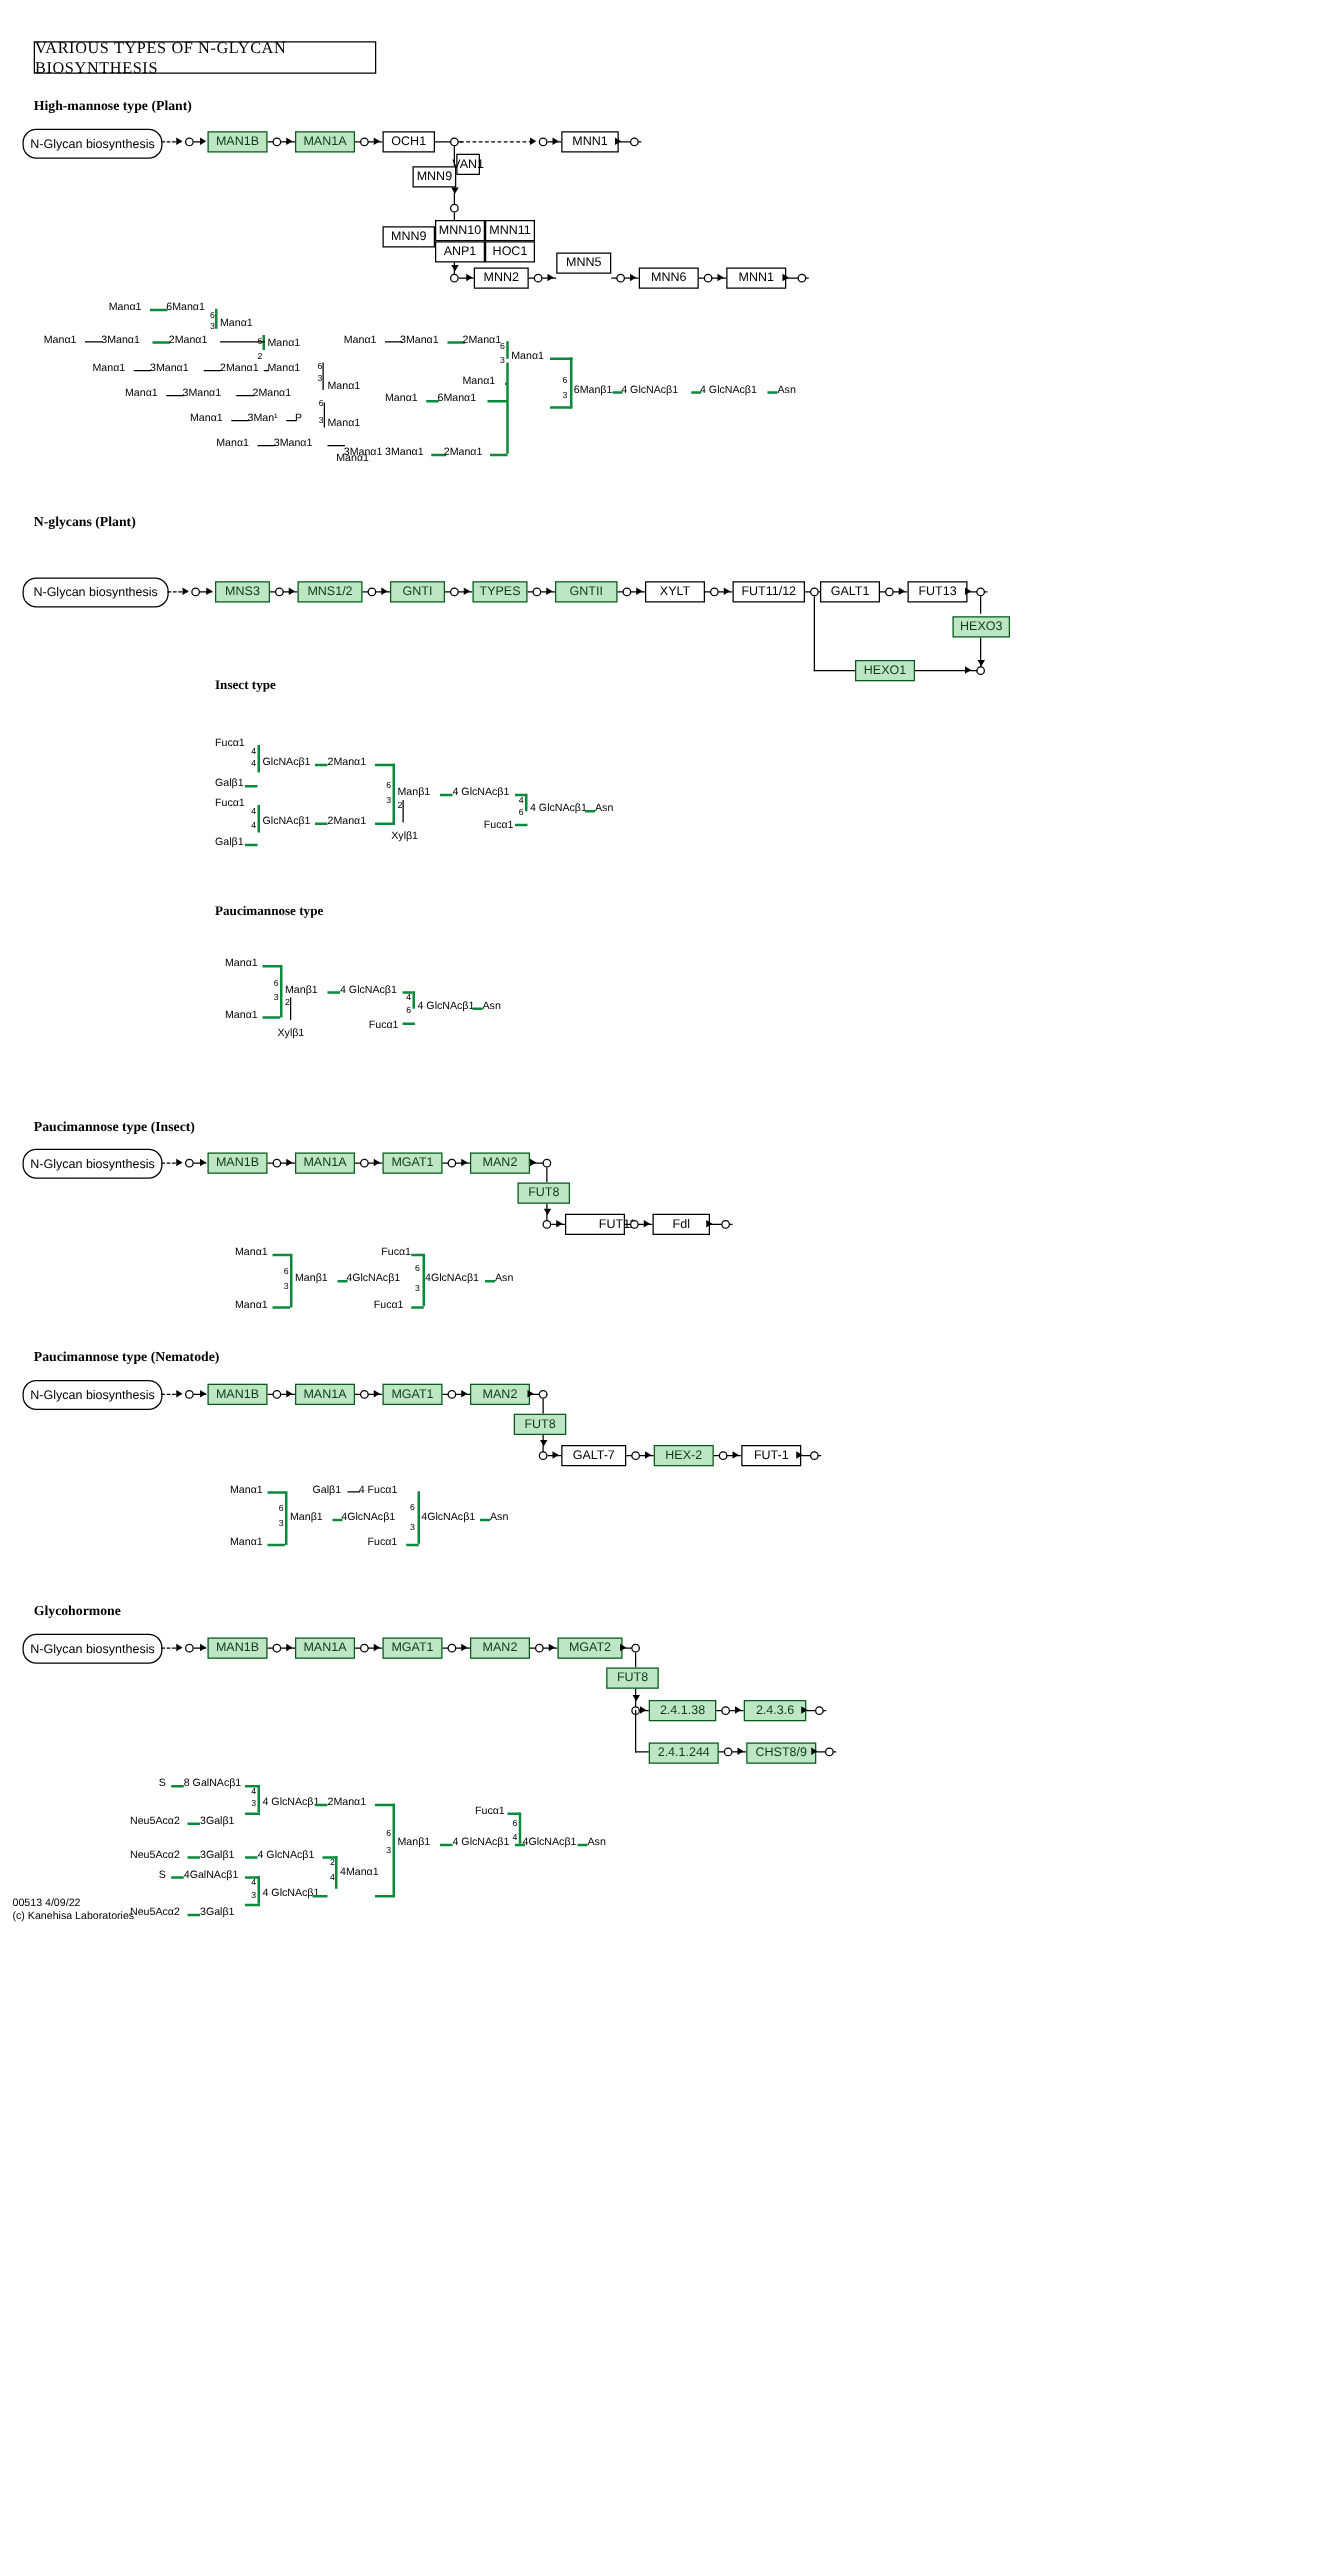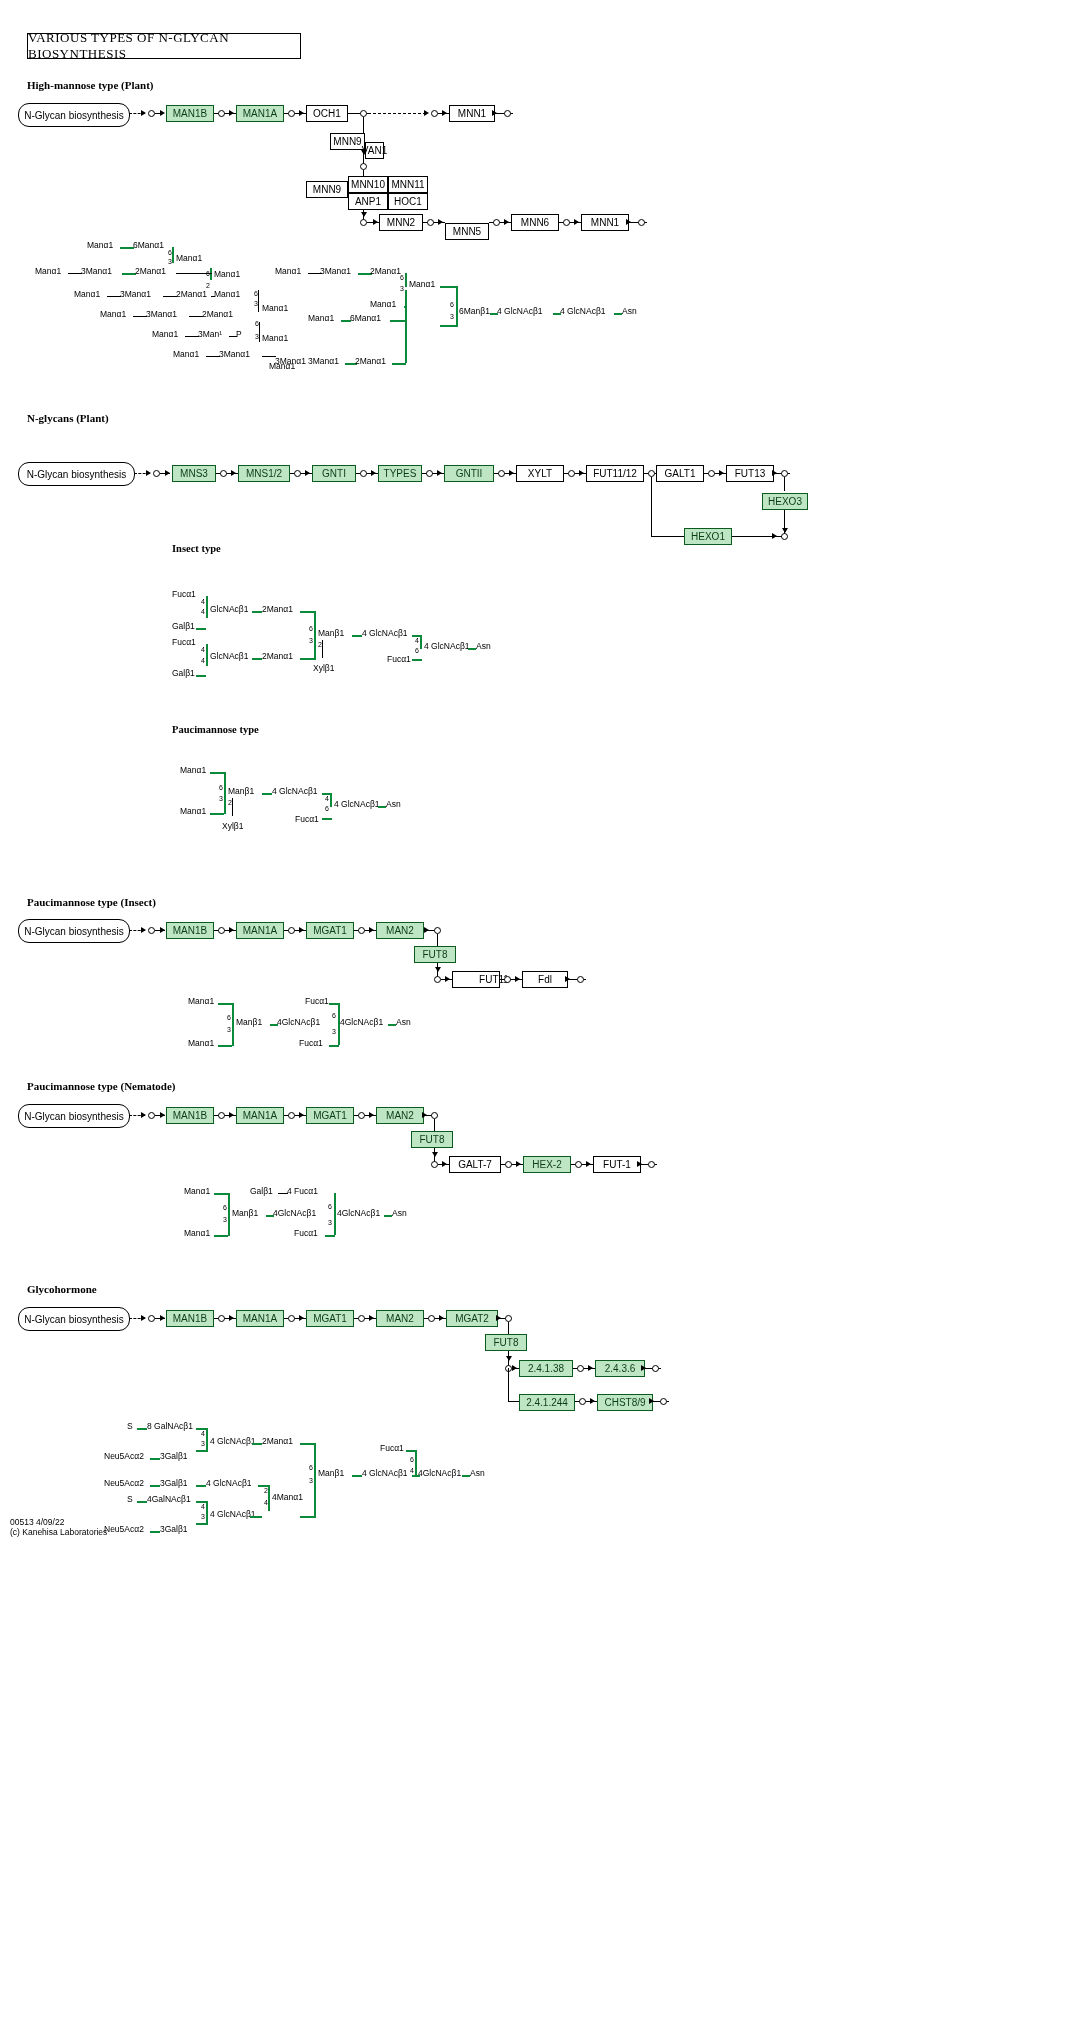--- a/index.html
+++ b/index.html
@@ -79,21 +79,21 @@
       <span>MNN1</span>
     </div>
   <div class="line hline" style="left:495px;top:113px;width:18px;"></div>
   <div class="arrow" style="left:492px;top:110px;"></div>
   <div class="circ" style="left:504px;top:110px;"></div>
 
   <div class="line vline" style="left:363px;top:117px;height:16px;"></div>
   <div class="ent" style="left:330px;top:133px;width:35px;">
       <span>MNN9</span>
     </div>
-  <div class="ent" style="left:365px;top:142px;width:19px;">
+  <div class="ent" style="left:365px;top:123px;width:19px;">
       <span>VAN1</span>
     </div>
   <div class="arrow-d" style="left:361px;top:150px;"></div>
   <div class="line vline" style="left:363px;top:150px;height:14px;"></div>
   <div class="circ" style="left:360px;top:163px;"></div>
   <div class="line vline" style="left:363px;top:170px;height:8px;"></div>
 
   <div class="ent" style="left:306px;top:181px;width:42px;">
       <span>MNN9</span>
     </div>
@@ -115,21 +115,21 @@
   <div class="circ" style="left:360px;top:219px;"></div>
 
   <div class="line hline" style="left:367px;top:222px;width:14px;"></div>
   <div class="arrow" style="left:373px;top:219px;"></div>
   <div class="ent" style="left:379px;top:214px;width:44px;">
       <span>MNN2</span>
     </div>
   <div class="line hline" style="left:423px;top:222px;width:22px;"></div>
   <div class="circ" style="left:427px;top:219px;"></div>
   <div class="arrow" style="left:438px;top:219px;"></div>
-  <div class="ent" style="left:445px;top:223px;width:44px;">
+  <div class="ent" style="left:445px;top:202px;width:44px;">
       <span>MNN5</span>
     </div>
   <div class="line hline" style="left:489px;top:222px;width:22px;"></div>
   <div class="circ" style="left:493px;top:219px;"></div>
   <div class="arrow" style="left:504px;top:219px;"></div>
   <div class="ent" style="left:511px;top:214px;width:48px;">
       <span>MNN6</span>
     </div>
   <div class="line hline" style="left:559px;top:222px;width:22px;"></div>
   <div class="circ" style="left:563px;top:219px;"></div>

